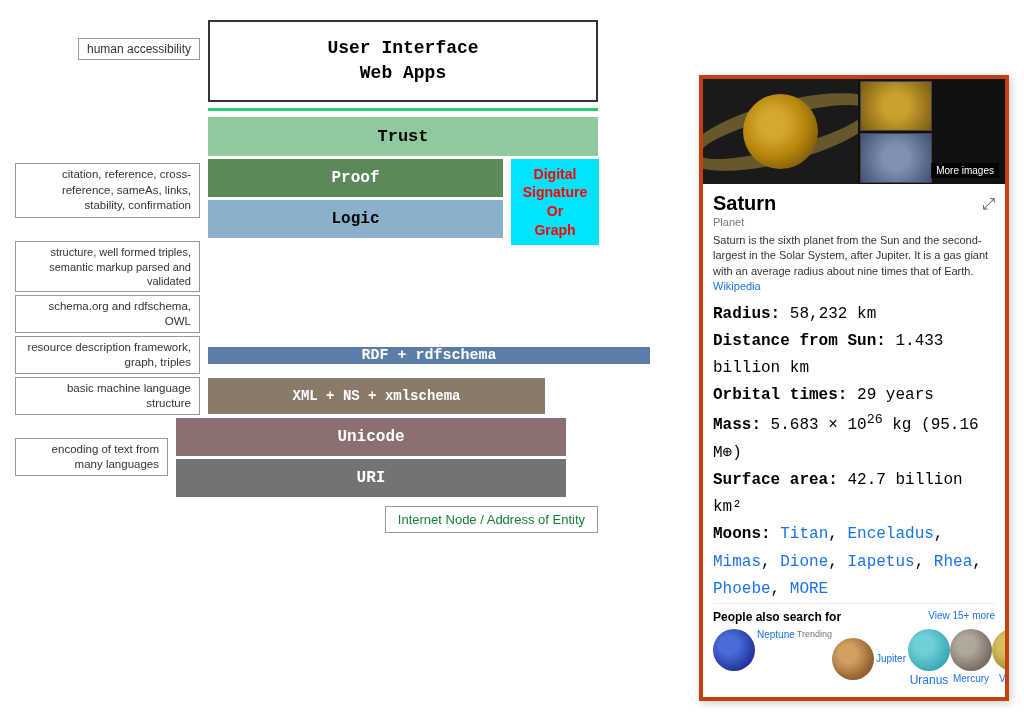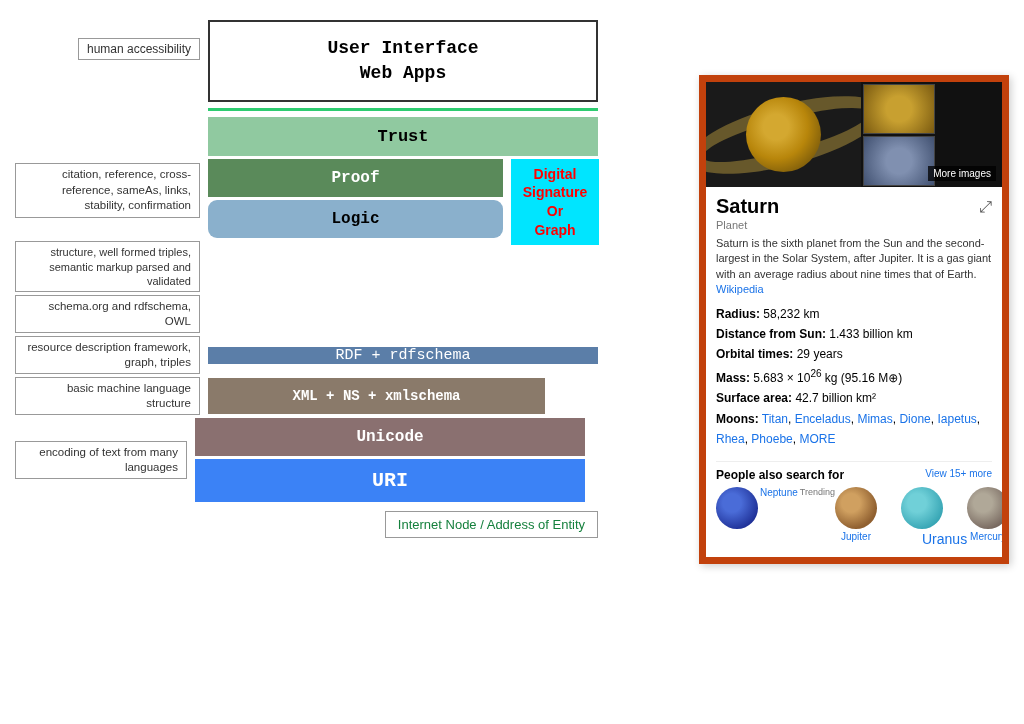--- a/index.html
+++ b/index.html
@@ -65,21 +65,21 @@
 reference, sameAs, links,
 stability, confirmation</div>
       </div>
       <div style="width:8px;"></div>
       <div style="display:flex; flex-direction:column; gap:3px; position:relative;">
 
         <div style="background:#5a8a5a; color:#fff; font-family:'Courier New',monospace; font-weight:bold; font-size:16px; text-align:center; padding:10px; width:295px;">
           <span>Proof</span>
         </div>
 
-        <div style="background:#8ab0cc; color:#000; font-family:'Courier New',monospace; font-weight:bold; font-size:16px; text-align:center; padding:10px; width:295px;border-radius:9px;">
+        <div style="background:#8ab0cc; color:#000; font-family:'Courier New',monospace; font-weight:bold; font-size:16px; text-align:center; padding:10px; width:295px;">
           <span>Logic</span>
         </div>
 
         <div style="position:absolute; right:-96px; top:0; width:88px; height:86px; background:#00e5ff; display:flex; align-items:center; justify-content:center; text-align:center; font-weight:bold; font-size:14px; color:red; line-height:1.35; padding:4px;">
           <span style="white-space:pre-line;">Digital
 Signature
 Or
 Graph</span>
         </div>
       </div>
@@ -101,61 +101,61 @@
       </div>
       <div style="width:8px;"></div>
     </div>
 
     <div style="display:flex; flex-direction:row; margin-bottom:3px; align-items:center;">
       <div style="width:185px; display:flex; align-items:center; justify-content:flex-end;">
         <div class="label-box" style="font-size:11.5px; text-align:right; line-height:1.3;">resource description
 framework, graph, triples</div>
       </div>
       <div style="width:8px;"></div>
-      <div style="background:#5b7ea8; color:#fff; font-family:'Courier New',monospace; font-weight:normal; font-size:15px; text-align:center; width:390px;">
+      <div style="background:#5b7ea8; color:#fff; font-family:'Courier New',monospace; font-weight:bold; font-size:15px; text-align:center; width:442px;">
         <span>RDF + rdfschema</span>
       </div>
     </div>
 
     <div style="display:flex; flex-direction:row; margin-bottom:3px; align-items:center;">
       <div style="width:185px; display:flex; align-items:center; justify-content:flex-end;">
         <div class="label-box" style="font-size:11.5px; text-align:right; line-height:1.3;">basic machine language structure</div>
       </div>
       <div style="width:8px;"></div>
       <div style="background:#8a7a6a; color:#fff; font-family:'Courier New',monospace; font-weight:bold; font-size:14px; text-align:center; padding:10px; width:337px;">
         <span>XML + NS + xmlschema</span>
       </div>
     </div>
 
     <div style="display:flex; flex-direction:row; margin-bottom:3px; align-items:center;">
-      <div style="width:172px; display:flex; align-items:flex-start; justify-content:flex-end;">
+      <div style="width:153px; display:flex; align-items:flex-start; justify-content:flex-end;">
         <div class="label-box" style="font-size:11.5px; text-align:right; line-height:1.3;">encoding of text from many languages</div>
       </div>
       <div style="width:8px;"></div>
       <div style="display:flex; flex-direction:column; gap:3px; width:390px;">
         <div style="background:#8a7070; color:#fff; font-family:'Courier New',monospace; font-weight:bold; font-size:16px; text-align:center; padding:10px; flex:1;">
           <span>Unicode</span>
         </div>
-        <div style="background:#3b82f6; color:#fff; font-family:'Courier New',monospace; font-weight:bold; font-size:20px; text-align:center; padding:10px; flex:1;">
+        <div style="background:#737373; color:#fff; font-family:'Courier New',monospace; font-weight:bold; font-size:16px; text-align:center; padding:10px; flex:1;">
           <span>URI</span>
         </div>
       </div>
     </div>
 
     <div style="display:flex; flex-direction:row; margin-top:6px; align-items:center;">
       <div style="width:185px;"></div>
       <div style="width:8px;"></div>
       <div style="width:390px; display:flex; justify-content:flex-end;">
         <div style="border:1px solid #999; padding:5px 12px; font-size:13px; background:#fff; color:#15803d;">Internet Node / Address of Entity</div>
       </div>
     </div>
 
   </div>
 
-  <div style="width:310px; border:7px solid #c2410c; box-shadow:2px 2px 8px rgba(0,0,0,0.2); background:#fff; overflow:hidden; font-size:12px; margin-top:55px; align-self:flex-start;">
+  <div style="width:310px; border:4px solid #c2410c; box-shadow:2px 2px 8px rgba(0,0,0,0.2); background:#fff; overflow:hidden; font-size:12px; margin-top:55px; align-self:flex-start;">
 
     <div style="background:#1a1a1a; height:105px; display:flex; flex-direction:row; position:relative; overflow:hidden;">
 
       <div style="width:155px; height:105px; position:relative; overflow:hidden; background:#1a1a1a;">
         <div style="position:absolute; width:200px; height:60px; border:14px solid rgba(180,150,60,0.5); border-radius:50%; top:23px; left:-20px; transform:rotate(-15deg);"></div>
         <div style="position:absolute; width:75px; height:75px; background:radial-gradient(ellipse at 40% 40%, #d4a830 20%, #b8860b 50%, #7a5a0b 80%); border-radius:50%; top:15px; left:40px;"></div>
       </div>
 
       <div style="display:flex; flex-direction:row; flex-wrap:wrap; gap:2px; padding:2px; background:#111; flex:1; align-content:flex-start;">
         <div class="thumb thumb-1" style="width:72px; height:50px;"></div>
@@ -170,21 +170,21 @@
     <div style="padding:8px 10px;">
       <div style="display:flex; justify-content:space-between; align-items:center; margin-bottom:1px;">
         <span style="font-size:20px; font-weight:bold;">Saturn</span>
         <span style="font-size:16px; color:#555; cursor:pointer;">⤢</span>
       </div>
       <div style="font-size:11px; color:#777; margin-bottom:5px;">Planet</div>
       <div style="font-size:11px; color:#333; line-height:1.4; margin-bottom:6px;">
         Saturn is the sixth planet from the Sun and the second-largest in the Solar System, after Jupiter. It is a gas giant with an average radius about nine times that of Earth. <span style="color:#1a73e8; cursor:pointer;">Wikipedia</span>
       </div>
 
-      <div style="font-size:12px; line-height:1.7; margin-bottom:12px;">
+      <div style="font-size:16px; line-height:1.7; margin-bottom:0;font-family:Liberation Mono, monospace;">
         <div><span style="font-weight:bold;">Radius:</span> 58,232 km</div>
         <div><span style="font-weight:bold;">Distance from Sun:</span> 1.433 billion km</div>
         <div><span style="font-weight:bold;">Orbital times:</span> 29 years</div>
         <div><span style="font-weight:bold;">Mass:</span> 5.683 × 10<sup>26</sup> kg (95.16 M⊕)</div>
         <div><span style="font-weight:bold;">Surface area:</span> 42.7 billion km²</div>
         <div><span style="font-weight:bold;">Moons:</span> <span style="color:#1a73e8; cursor:pointer;">Titan</span>, <span style="color:#1a73e8;">Enceladus</span>, <span style="color:#1a73e8;">Mimas</span>, <span style="color:#1a73e8;">Dione</span>, <span style="color:#1a73e8;">Iapetus</span>, <span style="color:#1a73e8;">Rhea</span>, <span style="color:#1a73e8;">Phoebe</span>, <span style="color:#1a73e8;">MORE</span></div>
       </div>
 
       <div style="border-top:1px solid #eee; padding-top:6px;">
         <div style="display:flex; justify-content:space-between; margin-bottom:5px;">
@@ -192,29 +192,29 @@
           <span style="font-size:10px; color:#1a73e8; cursor:pointer;">View 15+ more</span>
         </div>
         <div style="display:flex; flex-direction:row; justify-content:space-around;">
 
           <div style="display:flex; flex-direction:row; align-items:flex-start; gap:2px; cursor:pointer;">
             <div style="width:42px; height:42px; border-radius:50%; background:radial-gradient(circle at 38% 38%, #4a6cd8 25%, #1a2a90 80%);"></div>
             <span style="font-size:10px; color:#1a73e8;">Neptune</span>
             <span style="font-size:9px; color:#777;">Trending</span>
           </div>
 
-          <div style="display:flex; flex-direction:column; align-items:center; gap:2px; cursor:pointer;">
+          <div style="display:flex; flex-direction:row; align-items:center; gap:2px; cursor:pointer;">
             <div style="width:42px; height:42px; border-radius:50%; background:radial-gradient(circle at 38% 38%, #d0a060 25%, #906030 70%);"></div>
             <span style="font-size:10px; color:#1a73e8;">Jupiter</span>
             <span style="font-size:9px; color:#fff;"> </span>
           </div>
 
           <div style="display:flex; flex-direction:column; align-items:center; gap:2px; cursor:pointer;">
             <div style="width:42px; height:42px; border-radius:50%; background:radial-gradient(circle at 38% 38%, #70d0d8 25%, #30a0b0 80%);"></div>
-            <span style="font-size:14px; color:#1a73e8;margin-left:45px;">Uranus</span>
+            <span style="font-size:12px; color:#1a73e8;">Uranus</span>
             <span style="font-size:9px; color:#fff;"> </span>
           </div>
 
           <div style="display:flex; flex-direction:column; align-items:center; gap:2px; cursor:pointer;">
             <div style="width:42px; height:42px; border-radius:50%; background:radial-gradient(circle at 38% 38%, #b0a898 25%, #706058 80%);"></div>
             <span style="font-size:10px; color:#1a73e8;">Mercury</span>
             <span style="font-size:9px; color:#fff;"> </span>
           </div>
 
           <div style="display:flex; flex-direction:column; align-items:center; gap:2px; cursor:pointer;">

